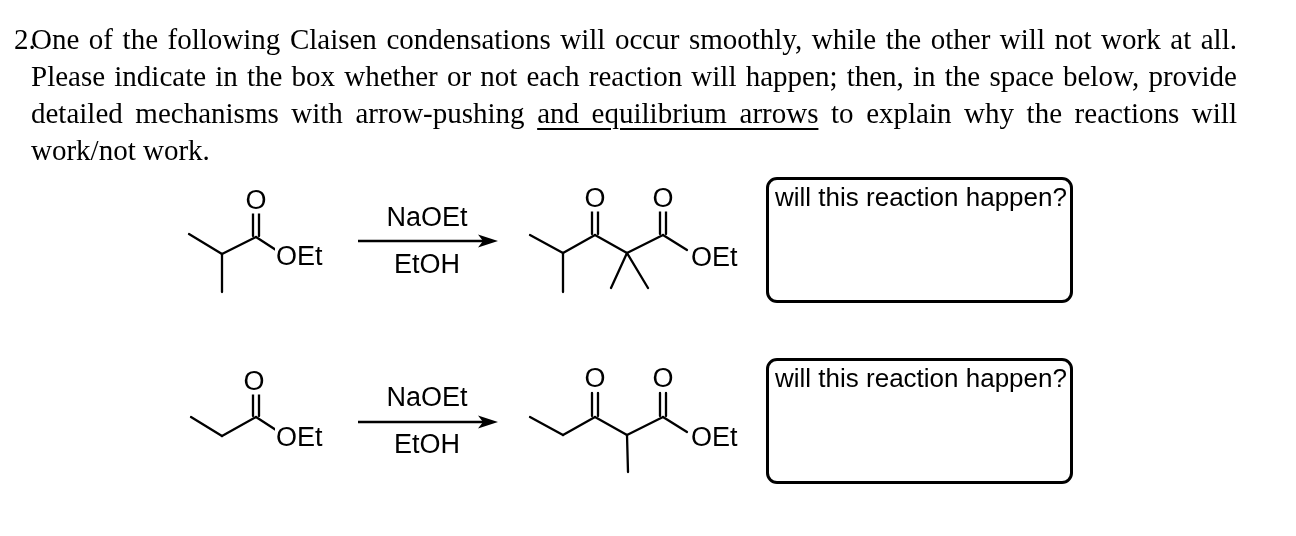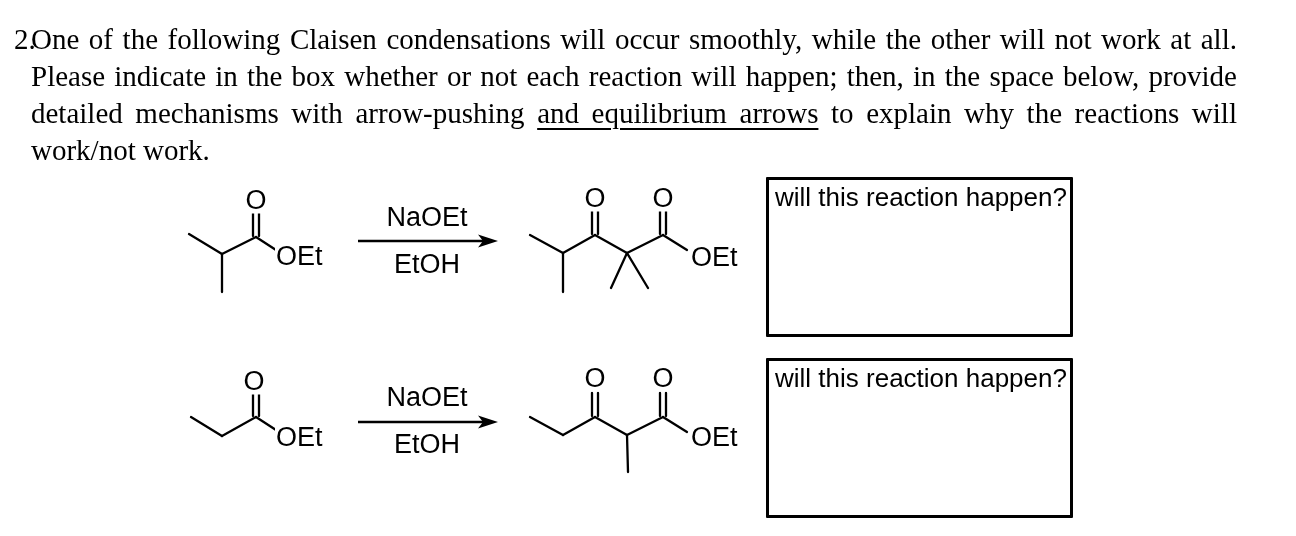--- a/index.html
+++ b/index.html
@@ -30,22 +30,22 @@
     position:absolute;
     font-family:"Liberation Sans",sans-serif;
     font-size:27px;line-height:27px;
     white-space:nowrap;color:#000;
     transform:translate(-50%,-50%);
     background:#fff;padding:0 1px;
   }
   .lbl-left{transform:translateY(-50%);text-align:right;} 
   
   .answer-box{
-    position:absolute;left:766px;width:307px;height:160px;
-    border:3px solid #000;border-radius:1px;
+    position:absolute;left:766px;width:307px;height:126px;
+    border:3px solid #000;border-radius:11px;
     box-sizing:border-box;
     background:#fff;
     padding:2px 6px;
   }
   .answer-box .prompt{
     font-family:"Liberation Sans",sans-serif;
     font-size:26px;line-height:31px;color:#000;
     white-space:nowrap;
   }
 </style>

